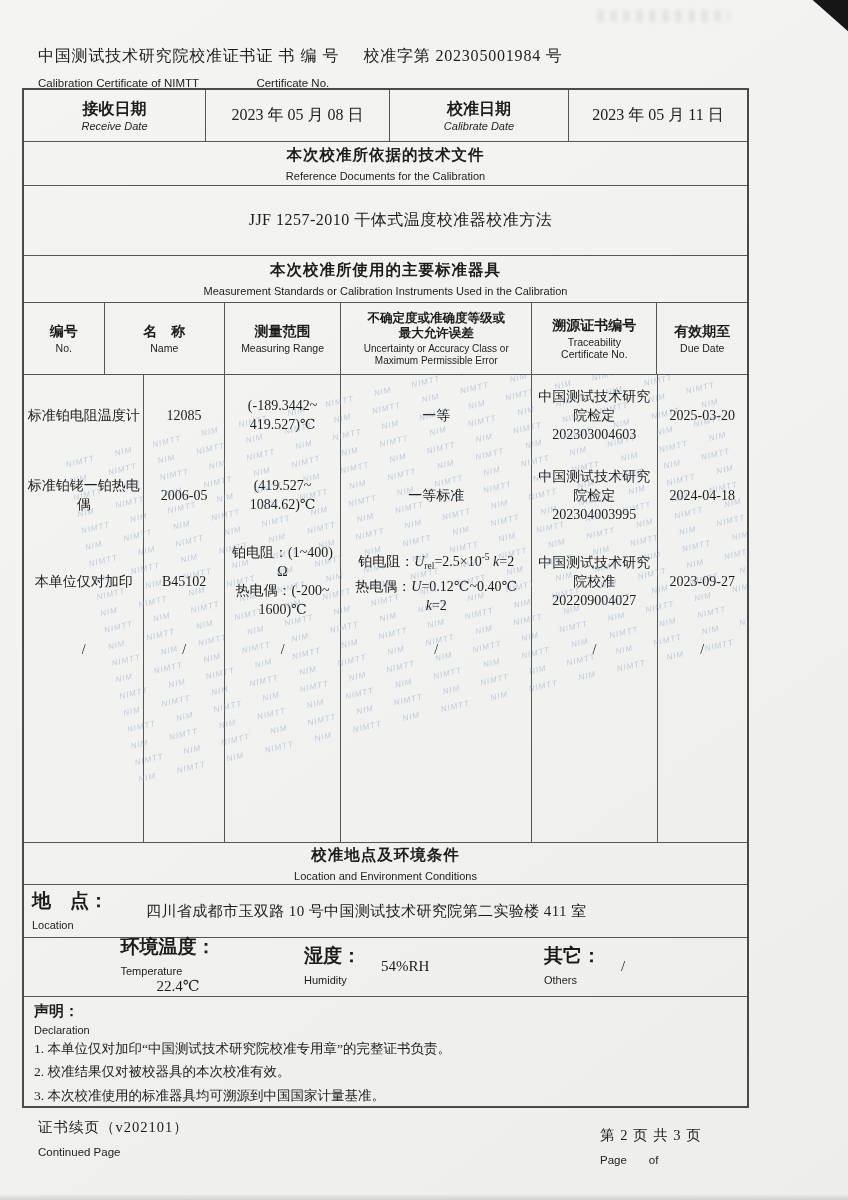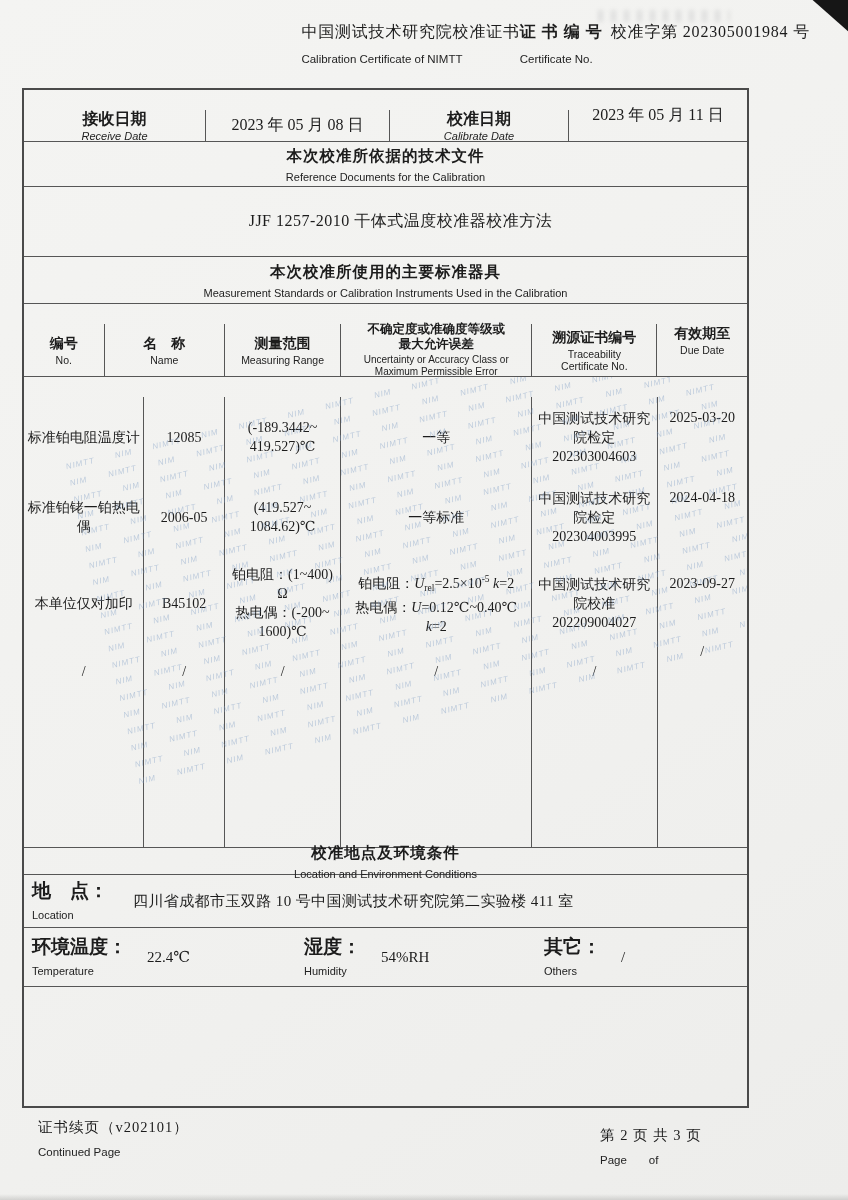--- a/index.html
+++ b/index.html
@@ -11,29 +11,29 @@
   .page::after{content:"";position:absolute;left:0;right:0;bottom:0;height:6px;
     background:linear-gradient(#0000, rgba(120,120,118,.25));}
   .corner-artifact{position:absolute;top:0;right:0;width:52px;height:40px;background:#161616;
     clip-path:polygon(100% 0,32% 0,100% 78%);}
   .smudge{position:absolute;top:10px;left:598px;width:132px;height:12px;opacity:.5;
     background:repeating-linear-gradient(90deg,rgba(110,112,118,.30) 0 5px,transparent 5px 13px);
     filter:blur(2px);}
   .sans{font-family:"Liberation Sans","DejaVu Sans",sans-serif;}
   .pre{white-space:pre-wrap;}
   
-  .doc-header{position:absolute;top:22px;left:38px;width:772px;display:flex;justify-content:flex-end;}
+  .doc-header{position:absolute;top:46px;left:38px;width:772px;display:flex;justify-content:flex-start;}
   .hdr-block .cn{font-size:16px;letter-spacing:.8px;}
   .hdr-block .en{font-size:11.5px;color:#232323;margin-top:10px;}
-  .cert-label{font-weight:bold;letter-spacing:1px;margin-right:8px;}
+  .cert-label{font-weight:normal;letter-spacing:1px;margin-right:24px;}
   
   .doc-box{position:absolute;left:22px;top:88px;width:727px;height:1020px;
     border:2px solid #4a4a4a;box-sizing:border-box;display:flex;flex-direction:column;}
   .bb{border-bottom:1px solid #565656;}
-  .br{border-right:1px solid #565656;margin-top:20px;}
+  .br{border-right:1px solid #565656;}
   .cell-center{display:flex;flex-direction:column;align-items:center;justify-content:center;text-align:center;}
   
   .row-dates{height:52px;display:flex;box-sizing:border-box;}
   .row-dates>div{box-sizing:border-box;}
   .d-label .cn{font-size:16px;font-weight:bold;line-height:19px;}
   .d-label .en{font-size:11px;color:#222;margin-top:2px;font-style:italic;}
   .d-value{font-size:16px;}
   
   .sec-title{box-sizing:border-box;display:flex;flex-direction:column;align-items:center;justify-content:center;text-align:center;}
   .sec-title .cn{font-size:15.5px;font-weight:bold;letter-spacing:1px;}
@@ -55,29 +55,29 @@
   .h1{height:80px;}.h2{height:80px;}.h3{height:92px;}.h4{height:44px;}.hf{flex:1;}
   .uline{display:block;}
   .uline i{font-family:"Liberation Serif",serif;font-style:italic;}
   .uline sub{font-size:9.5px;}
   .uline sup{font-size:9.5px;}
   .wm{position:absolute;left:70px;top:4px;width:650px;height:340px;transform:rotate(-13deg);
     font-family:"Liberation Sans",sans-serif;font-style:italic;font-size:8px;letter-spacing:1px;
     word-spacing:15px;line-height:17px;color:#7d9cc4;opacity:.45;text-align:justify;pointer-events:none;
     overflow:hidden;}
   
-  .loc-title{height:28px;}
+  .loc-title{height:43px;}
   .loc-row{height:53px;display:flex;align-items:center;box-sizing:border-box;padding-left:8px;}
   .lbl .cn{font-size:19px;font-weight:bold;line-height:17px;}
   .lbl .en{font-size:11px;color:#222;margin-top:10px;}
-  .loc-value{font-size:15px;margin-left:25px;letter-spacing:.4px;}
+  .loc-value{font-size:15px;margin-left:38px;letter-spacing:.4px;}
   .env-row{height:59px;display:flex;align-items:center;box-sizing:border-box;padding-left:8px;}
   .env-group{display:flex;align-items:center;}
   .env-value{font-size:15px;margin-left:20px;}
-  .g1{width:272px;}.g2{width:240px;}
+  .g1{width:272px;flex-direction:column;}.g2{width:240px;}
   
   .decl{flex:1;box-sizing:border-box;padding:5px 10px 0 10px;}
   .decl .cn{font-size:15px;font-weight:bold;}
   .decl .en{font-size:11px;color:#222;margin-top:3px;}
   .decl-item{font-size:13.5px;line-height:21.5px;margin-top:2px;}
   
   .footer{position:absolute;top:1118px;left:38px;width:772px;}
   .footer-left{position:absolute;left:0;top:0;}
   .footer-right{position:absolute;left:562px;top:8px;}
   .f-cn{font-size:14.5px;letter-spacing:1px;}
@@ -264,20 +264,27 @@
       </div>
       <div class="env-group">
         <div class="lbl">
           <div class="cn">其它：</div>
           <div class="en sans">Others</div>
         </div>
         <div class="env-value">/</div>
       </div>
     </div>
 
+    <div class="decl">
+      <div class="cn">声明：</div>
+      <div class="en sans">Declaration</div>
+      <div class="decl-item">1. 本单位仅对加印“中国测试技术研究院校准专用章”的完整证书负责。</div>
+      <div class="decl-item">2. 校准结果仅对被校器具的本次校准有效。</div>
+      <div class="decl-item">3. 本次校准使用的标准器具均可溯源到中国国家计量基准。</div>
+    </div>
   </div>
 
   <div class="footer">
     <div class="footer-left">
       <div class="f-cn">证书续页（v202101）</div>
       <div class="f-en sans">Continued Page</div>
     </div>
     <div class="footer-right">
       <div class="f-cn">第 2 页 共 3 页</div>
       <div class="f-en sans">

